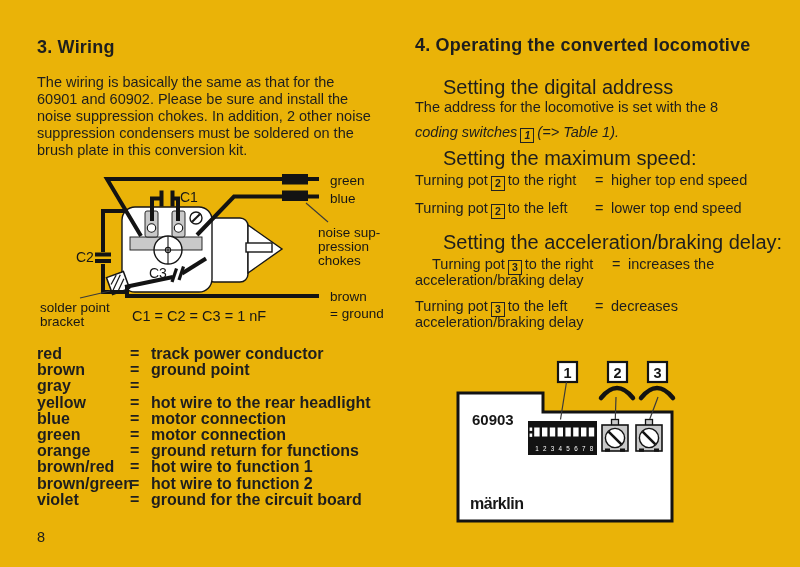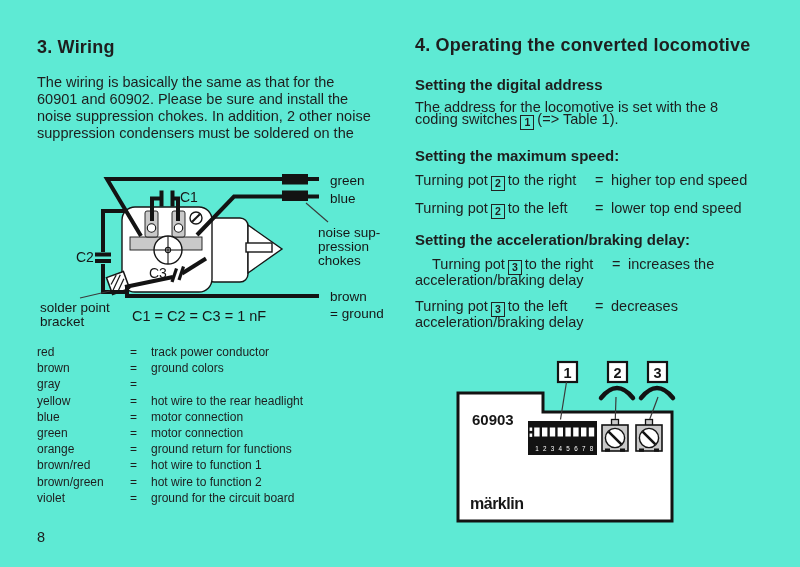--- a/index.html
+++ b/index.html
@@ -1,27 +1,27 @@
 <!DOCTYPE html>
 <html><head>
 <meta charset="utf-8">
 <style>
   html,body{margin:0;padding:0;background:#e8e8e8;}
   .page{
-    position:relative;width:800px;height:567px;background:#5eead4;
+    position:relative;width:800px;height:567px;background:#eab308;
     font-family:"Liberation Sans","DejaVu Sans",sans-serif;color:#1e1e1e;
     overflow:hidden;
   }
   .abs{position:absolute;white-space:nowrap;}
   .h1{font-size:18px;font-weight:bold;letter-spacing:.2px;}
   .body-line{font-size:14.5px;line-height:17px;}
   .para .body-line{height:17px;}
-  .sub{font-size:15px;font-weight:bold;}
+  .sub{font-size:20px;font-weight:normal;margin-left:28px;}
   .wc-title{font-size:15px;font-weight:bold;height:18px;}
-  .wc-row{position:relative;height:16.2px;font-size:12px;}
+  .wc-row{position:relative;height:16.2px;font-size:16px;font-weight:bold;}
   .wc-name{position:absolute;left:0;top:0;}
   .wc-eq{position:absolute;left:93px;top:0;}
   .wc-desc{position:absolute;left:114px;top:0;}
   .irow{font-size:14.5px;}
   .irow .eq{position:absolute;left:180px;top:0;}
   .irow .res{position:absolute;left:196px;top:0;text-align:center;}
   .ibox{
     display:inline-block;width:12px;height:13px;border:1.5px solid #222;
     font-size:10.5px;font-weight:bold;line-height:13px;text-align:center;
     vertical-align:-2px;margin:0 3px;
@@ -41,20 +41,21 @@
 
 <div class="page">
 
   <div class="abs h1" style="left:37px;top:37px;">3. Wiring</div>
 
   <div class="abs para" style="left:37px;top:74px;">
     <div class="body-line">The wiring is basically the same as that for the</div>
     <div class="body-line">60901 and 60902. Please be sure and install the</div>
     <div class="body-line">noise suppression chokes. In addition, 2 other noise</div>
     <div class="body-line">suppression condensers must be soldered on the</div>
+    <div class="body-line">brush plate in this conversion kit.</div>
   </div>
 
   <svg class="abs" style="left:30px;top:165px;" width="370" height="180" viewBox="0 0 370 180">
 
     <g fill="#ffffff" stroke="#161616" stroke-width="1.4">
       <rect x="176" y="53" width="42" height="64" rx="8"></rect>
       <polygon points="218,60 252,84 218,108"></polygon>
       <rect x="216" y="78" width="26" height="9"></rect>
       <rect x="92" y="42" width="90" height="85" rx="13"></rect>
     </g>
@@ -141,21 +142,21 @@
 
   <div class="abs" style="left:37px;top:345px;width:360px;">
     <div class="wc-row">
       <span class="wc-name">red</span>
       <span class="wc-eq">=</span>
       <span class="wc-desc">track power conductor</span>
     </div>
     <div class="wc-row">
       <span class="wc-name">brown</span>
       <span class="wc-eq">=</span>
-      <span class="wc-desc">ground colors</span>
+      <span class="wc-desc">ground point</span>
     </div>
     <div class="wc-row">
       <span class="wc-name">gray</span>
       <span class="wc-eq">=</span>
     </div>
     <div class="wc-row">
       <span class="wc-name">yellow</span>
       <span class="wc-eq">=</span>
       <span class="wc-desc">hot wire to the rear headlight</span>
     </div>
@@ -191,21 +192,21 @@
     </div>
   </div>
 
   <div class="abs pagenum" style="left:37px;top:529px;">8</div>
 
   <div class="abs h1" style="left:415px;top:35px;">4. Operating the converted locomotive</div>
 
   <div class="abs sub" style="left:415px;top:76px;">Setting the digital address</div>
 
   <div class="abs body-line" style="left:415px;top:99px;">The address for the locomotive is set with the 8</div>
-  <div class="abs body-line" style="left:415px;top:111px;">
+  <div class="abs body-line" style="left:415px;top:124px;font-style:italic;">
     <span>coding switches</span><span class="ibox">1</span><span>(=&gt; Table 1).</span>
   </div>
 
   <div class="abs sub" style="left:415px;top:147px;">Setting the maximum speed:</div>
 
   <div class="abs irow" style="left:415px;top:172px;width:370px;">
     <span>Turning pot</span><span class="ibox">2</span><span>to the right</span>
     <span class="eq">=</span>
     <span class="res">higher top end speed</span>
   </div>

